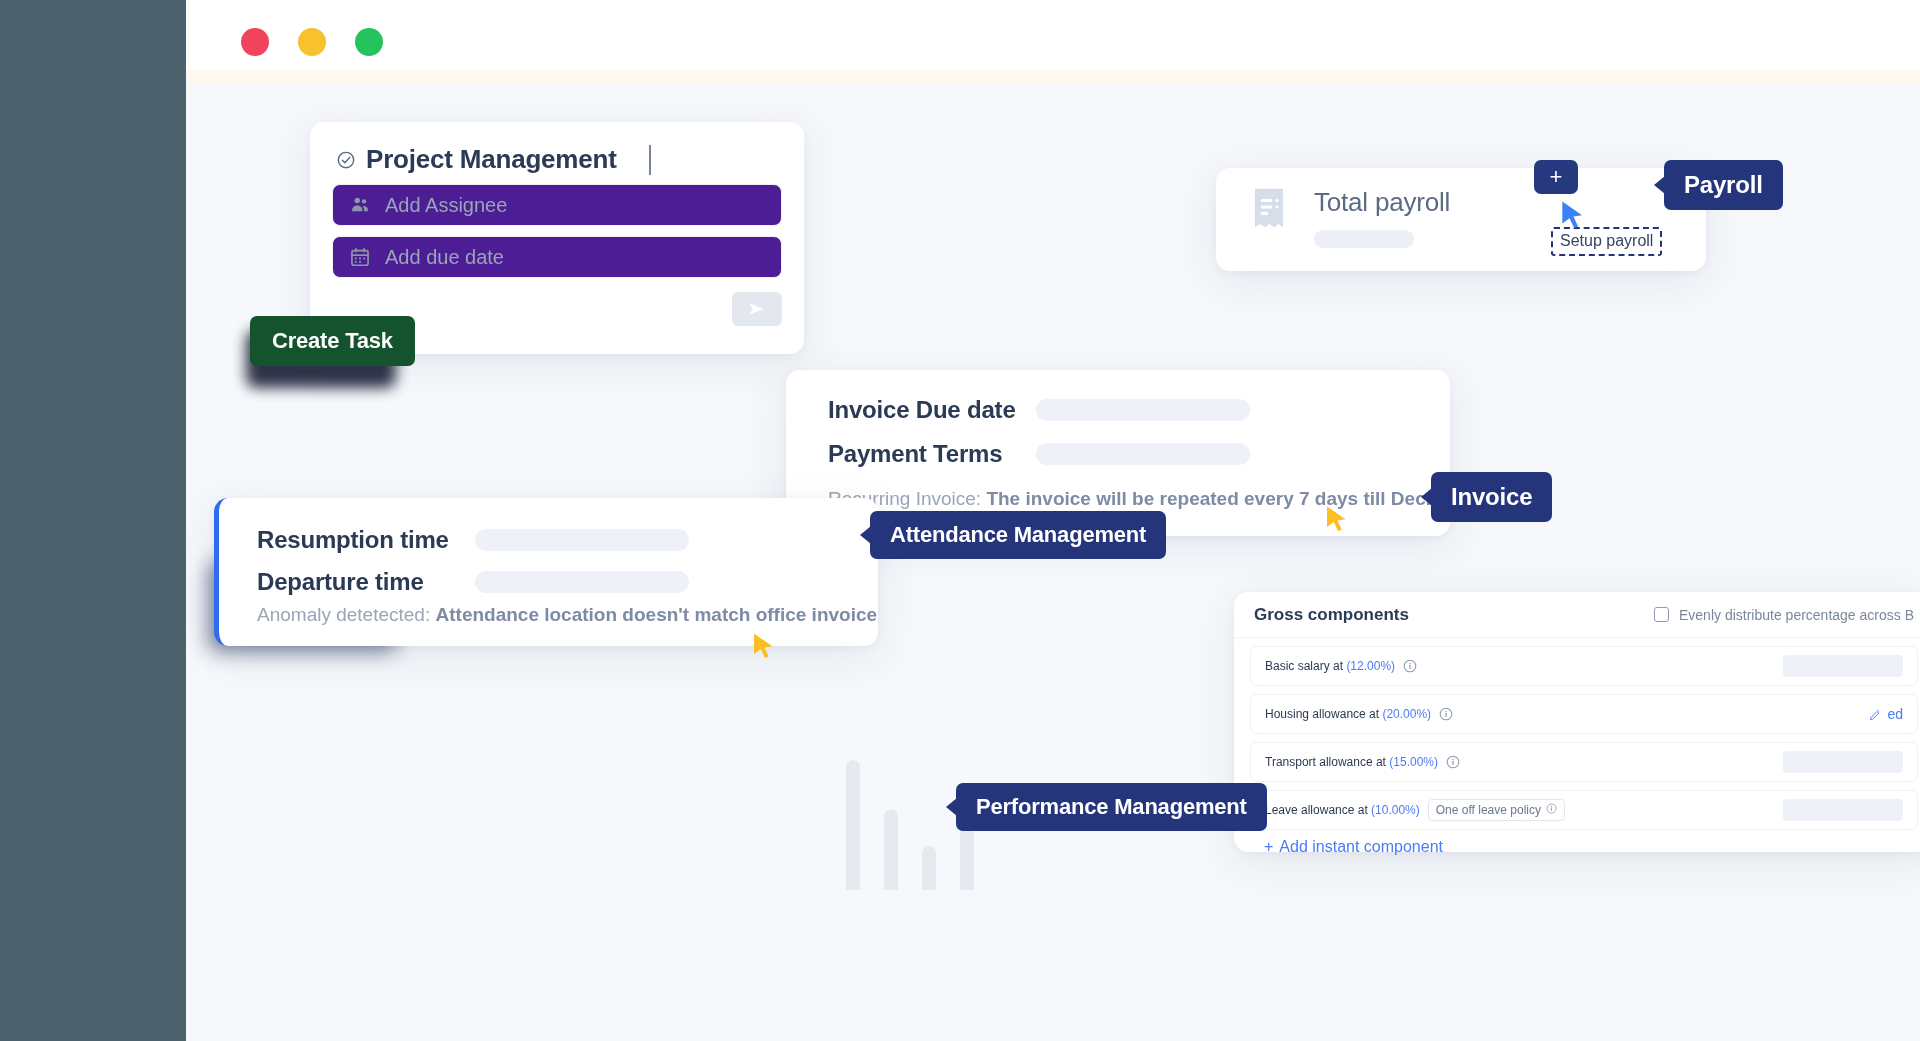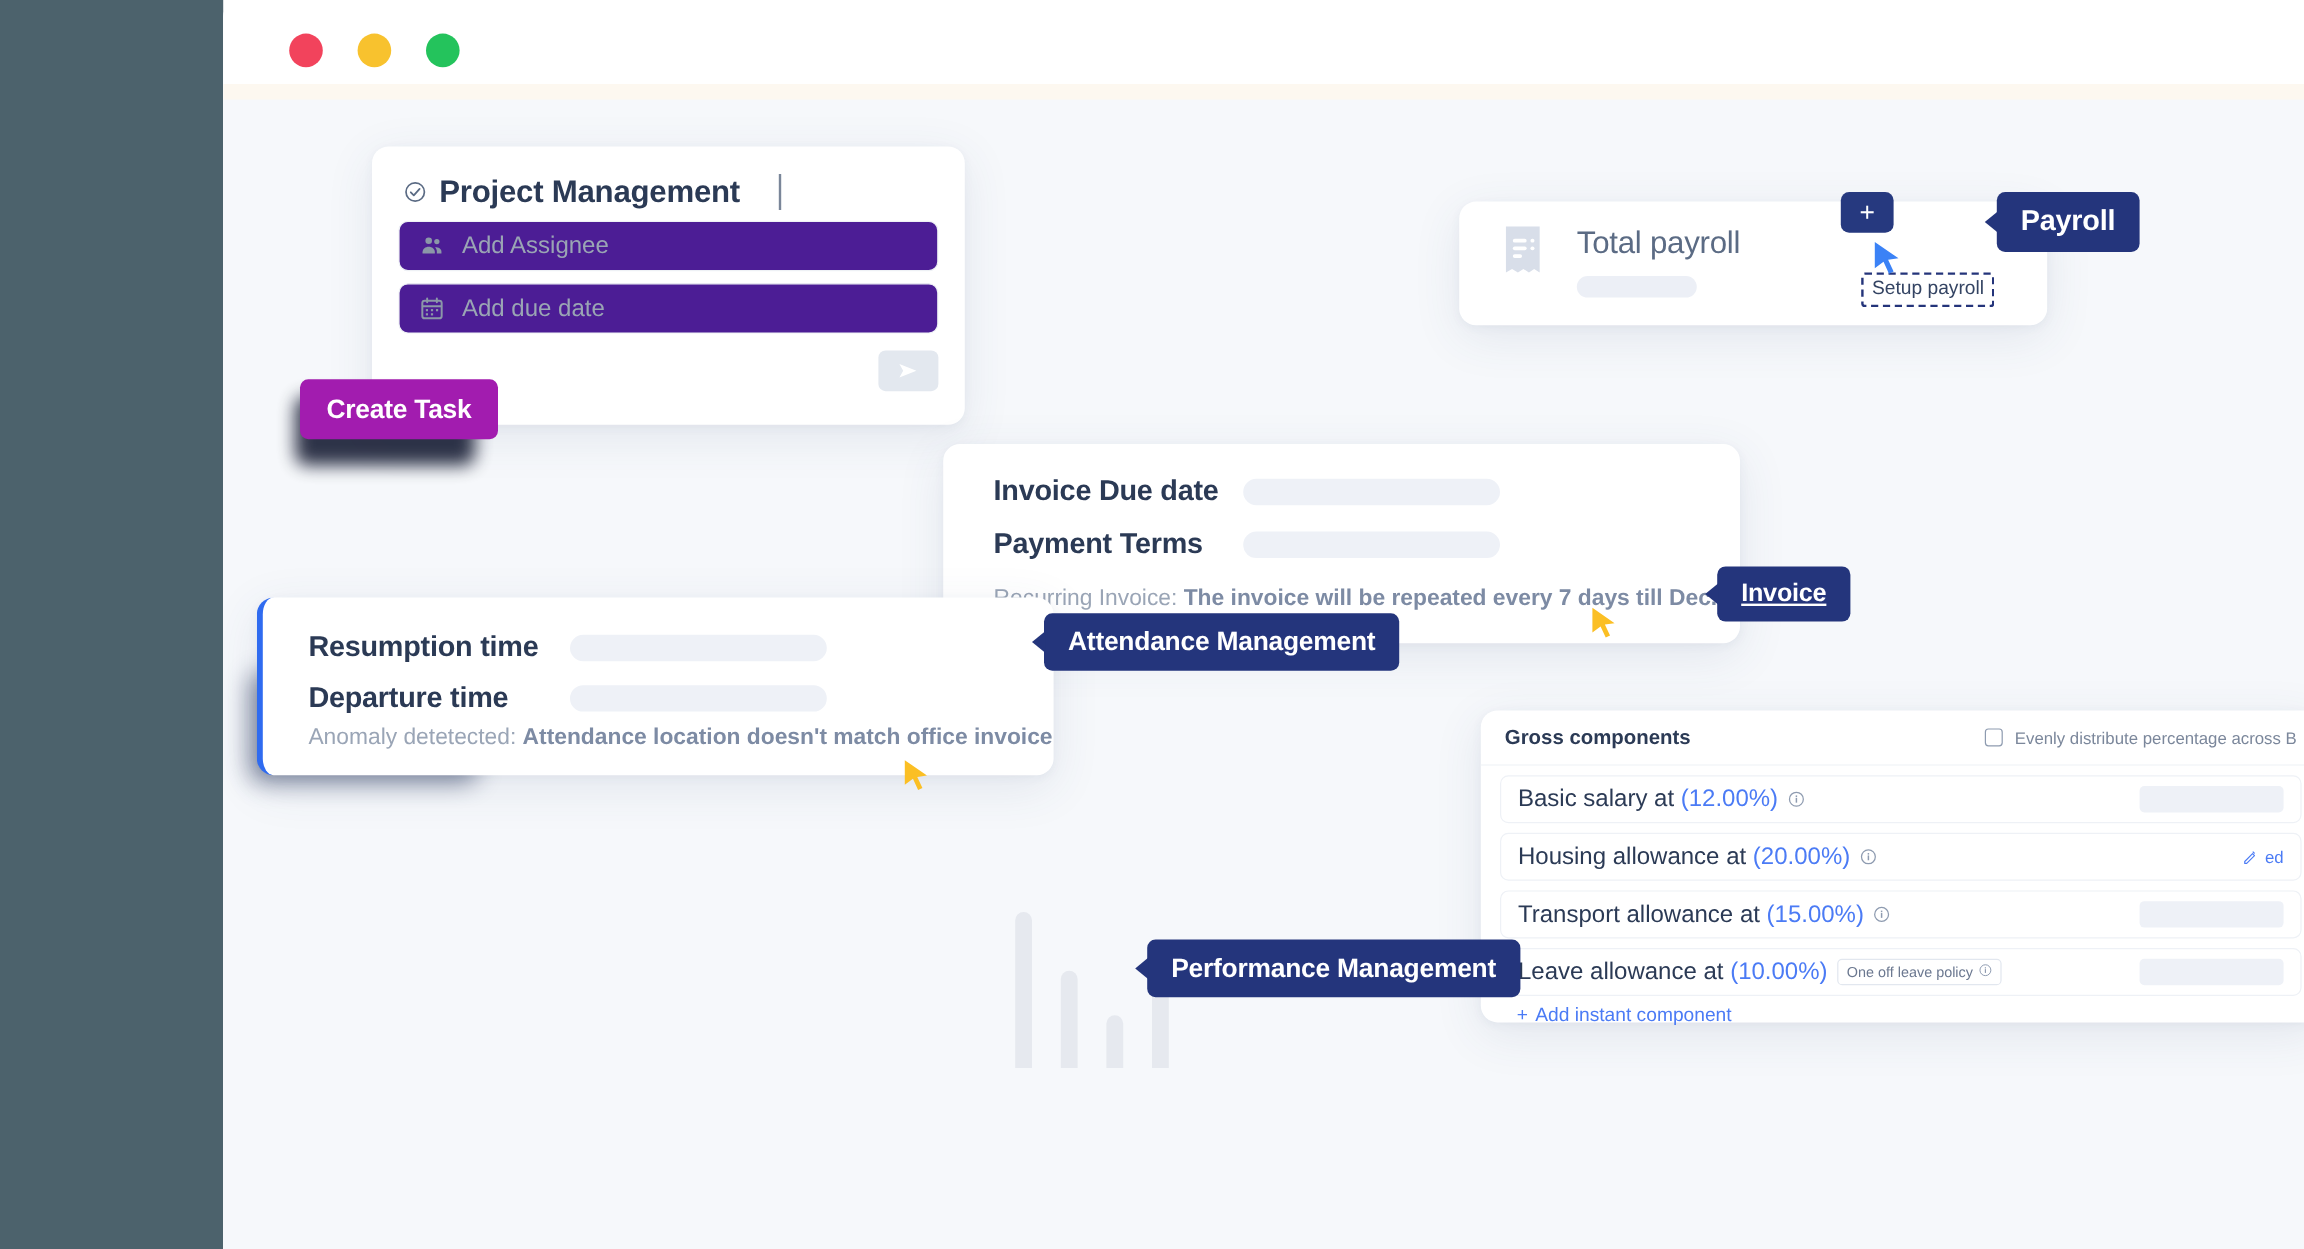--- a/index.html
+++ b/index.html
@@ -155,21 +155,21 @@
     width: 15px; height: 15px; border: 1.6px solid #8e9bb0; border-radius: 3px; flex: none;
     background: #fff; cursor: pointer;
   }
   .gross-check-label { font-size: 14px; color: #7b879b; }
   .gross-rows { position: absolute; left: 16px; top: 54px; width: 668px; }
   .gross-row {
     height: 40px; margin-bottom: 8px;
     border: 1px solid #eef1f6; border-radius: 7px; background: #fff;
     display: flex; align-items: center; padding: 0 14px; gap: 8px;
   }
-  .gr-text { font-size: 20px; color: #2b3a55; white-space: nowrap; }
+  .gr-text { font-size: 12px; color: #2b3a55; white-space: nowrap; }
   .gr-pct { color: #4b7bf5; }
   .info-icon { width: 14px; height: 14px; flex: none; }
   .gr-policy {
     font-size: 12px; color: #6b7890; border: 1px solid #e2e7ef; border-radius: 4px;
     padding: 3px 7px; display: inline-flex; align-items: center; gap: 5px;
     white-space: nowrap;
   }
   .gr-right { margin-left: auto; display: flex; align-items: center; gap: 8px; }
   .gr-edit { font-size: 14px; color: #4b7bf5; display: inline-flex; align-items: center; gap: 5px; cursor: pointer; }
   .gr-input-skel { width: 120px; height: 22px; border-radius: 4px; background: #eef1f7; }
@@ -183,34 +183,34 @@
   .bar { width: 14px; border-radius: 7px 7px 0 0; background: #e6e9ef; }
 
   
   .badge {
     position: absolute; display: inline-flex; align-items: center;
     font-weight: 700; color: #ffffff; border-radius: 7px;
     padding: 10px 18px; white-space: nowrap; letter-spacing: -0.2px;
     cursor: pointer;
   }
   .badge.navy { background: #24357c; }
-  .badge.blue { background: #a21caf; }
+  .badge.blue { background: #14532d; }
   .badge-tail {
     position: absolute; width: 0; height: 0;
     border-top: 9px solid transparent; border-bottom: 9px solid transparent;
   }
   .badge-tail.left { left: -10px; top: 50%; margin-top: -9px; border-right: 11px solid #24357c; }
 
   #badge-create-task { left: 64px; top: 316px; font-size: 22px; padding: 12px 22px; }
   .badge-create-shadow {
     position: absolute; left: 60px; top: 330px; width: 150px; height: 58px;
     background: #0b1129; border-radius: 10px; filter: blur(7px); opacity: 0.85;
   }
   #badge-payroll { left: 1478px; top: 160px; font-size: 24px; padding: 11px 20px; }
-  #badge-invoice { left: 1245px; top: 472px; font-size: 21px; padding: 11px 20px; text-decoration: underline; }
+  #badge-invoice { left: 1245px; top: 472px; font-size: 24px; padding: 11px 20px; }
   #badge-attendance { left: 684px; top: 511px; font-size: 22px; padding: 11px 20px; }
   #badge-performance { left: 770px; top: 783px; font-size: 22px; padding: 11px 20px; }
 </style>
 </head>
 <body>
 
 <div id="root">
 
   <div class="dark-strip"></div>
 

